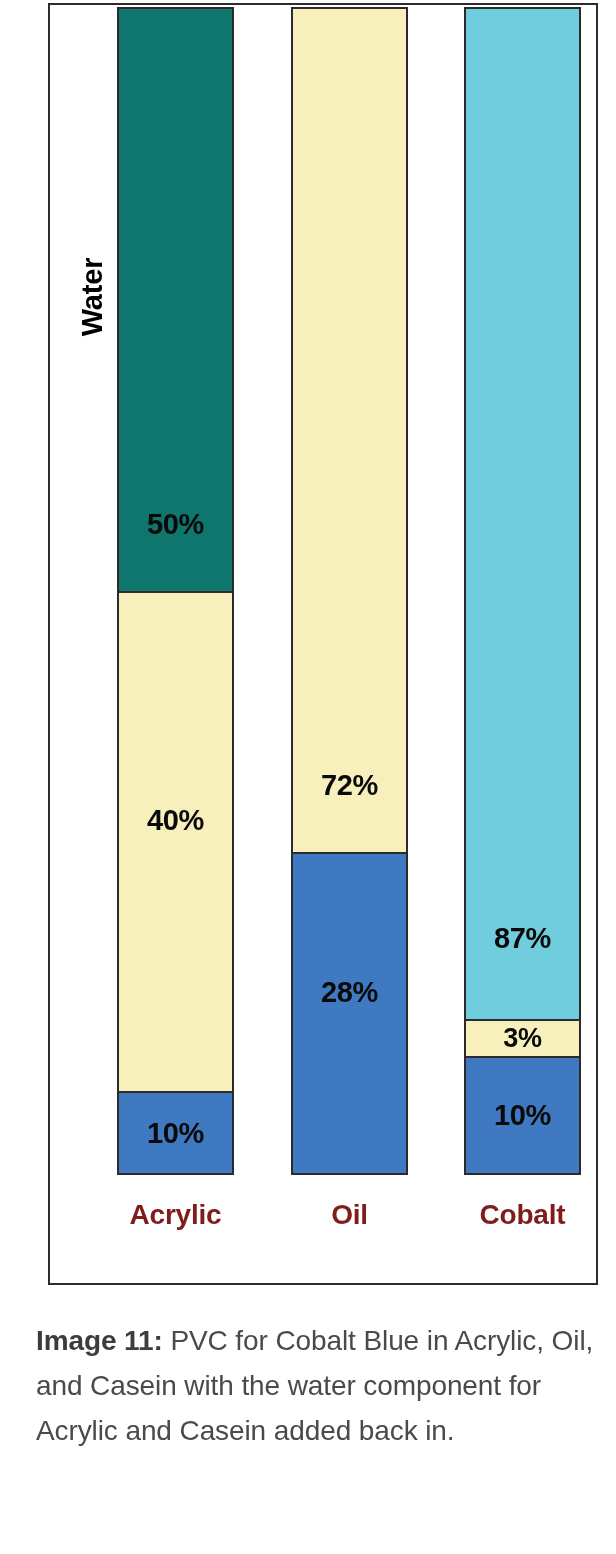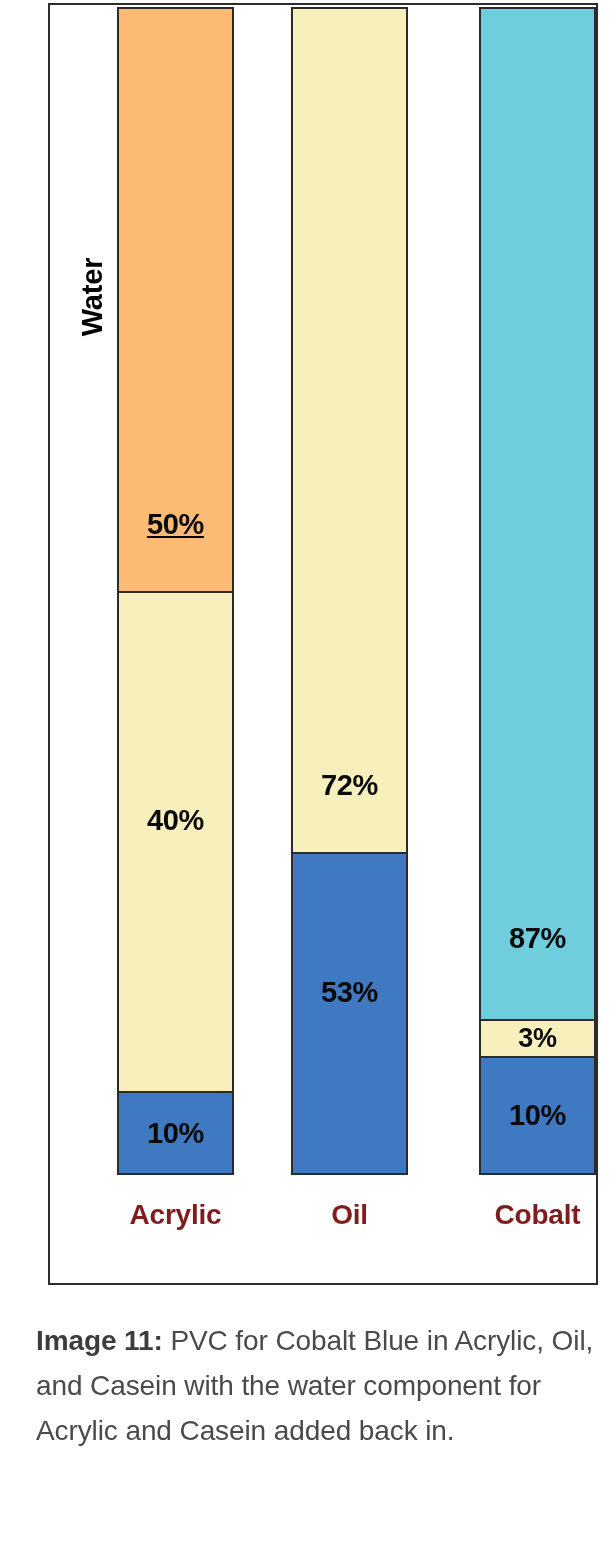--- a/index.html
+++ b/index.html
@@ -53,21 +53,21 @@
   }
 
   
   .bar-group {
     position: absolute;
     width: 117px;
     bottom: 108px;            
   }
   .bar-group[data-col="0"] { left: 67px; }   
   .bar-group[data-col="1"] { left: 241px; }  
-  .bar-group[data-col="2"] { left: 429px; }  
+  .bar-group[data-col="2"] { left: 414px; }  
 
   .bar-stack {
     position: relative;
     width: 100%;
     display: flex;
     flex-direction: column;
     box-sizing: border-box;
     border: 2px solid #2b2b2b;
     background: #ffffff;
   }
@@ -135,40 +135,40 @@
 <body>
 
 <div id="figure-panel">
 
   <div id="plot-area">
 
     <div id="axis-label-water">Water</div>
 
     <div class="bar-group" data-col="0">
       <div class="bar-stack">
-        <div class="bar-seg align-lower" style="height:582px; background:#fdba74;text-decoration:underline;">
+        <div class="bar-seg align-lower" style="height:582px; background:#0f766e;">
           <span class="seg-label">50%</span>
         </div>
         <div class="bar-seg align-lowmid" style="height:500px; background:#f7f0bc;">
           <span class="seg-label">40%</span>
         </div>
         <div class="bar-seg align-mid" style="height:82px; background:#3e79c2;">
           <span class="seg-label">10%</span>
         </div>
       </div>
       <div class="cat-label">Acrylic</div>
     </div>
 
     <div class="bar-group" data-col="1">
       <div class="bar-stack">
         <div class="bar-seg align-lower" style="height:843px; background:#f7f0bc;">
           <span class="seg-label">72%</span>
         </div>
         <div class="bar-seg align-lowmid" style="height:321px; background:#3e79c2;">
-          <span class="seg-label">53%</span>
+          <span class="seg-label">28%</span>
         </div>
       </div>
       <div class="cat-label">Oil</div>
     </div>
 
     <div class="bar-group" data-col="2">
       <div class="bar-stack">
         <div class="bar-seg align-lower" style="height:1010px; background:#6fcdde; padding-bottom:58%;">
           <span class="seg-label">87%</span>
         </div>

